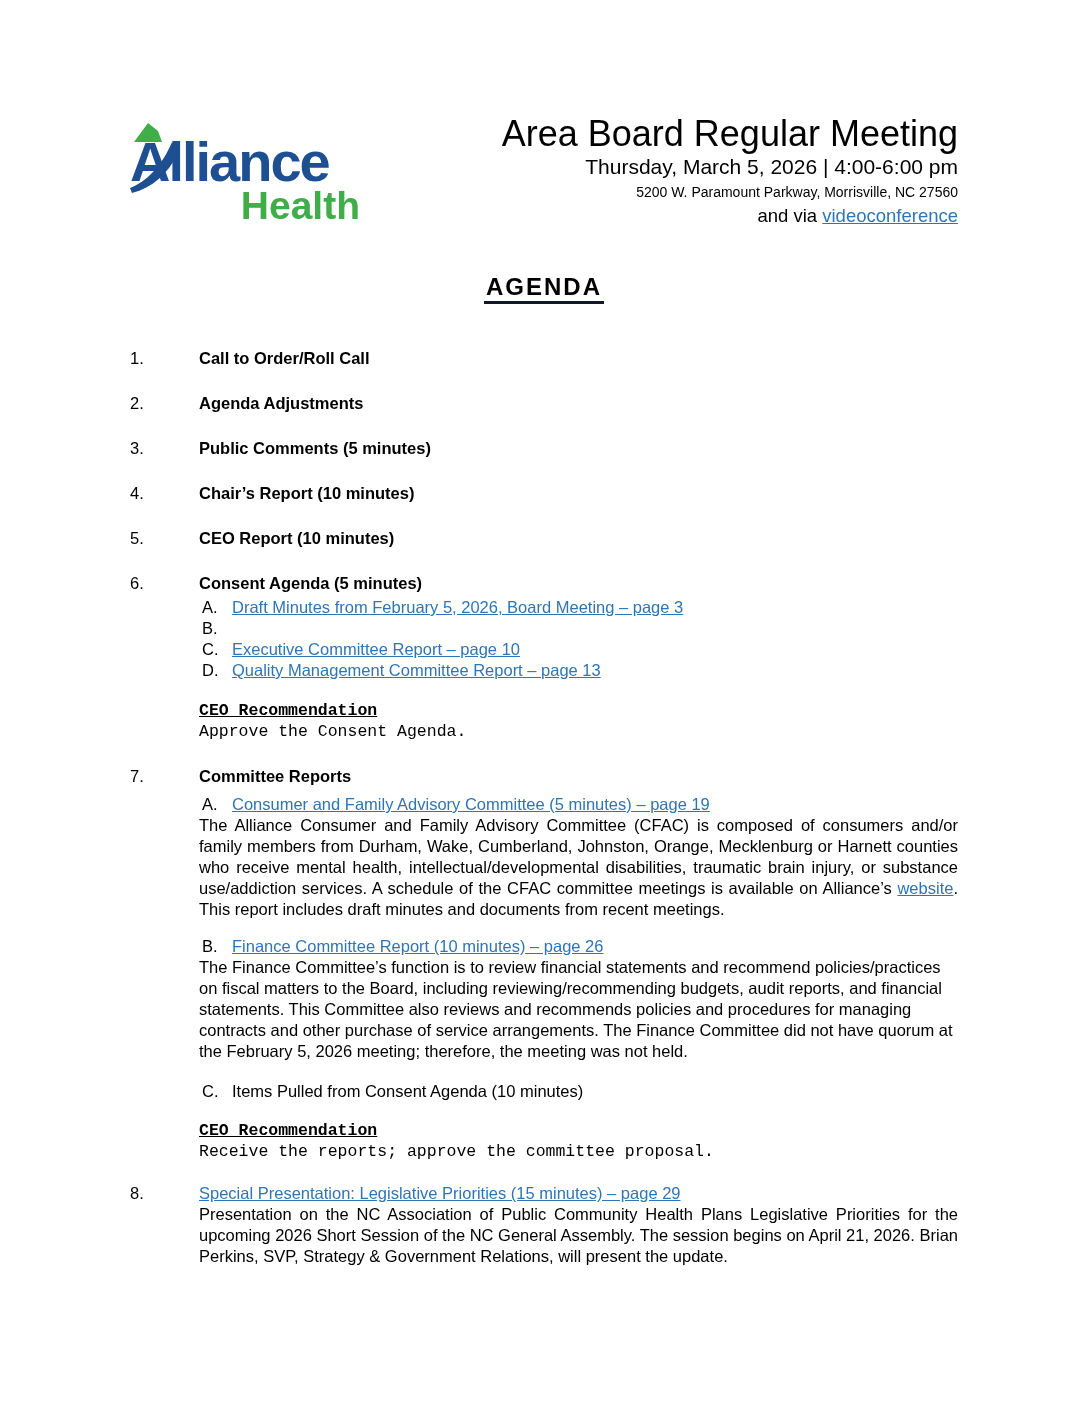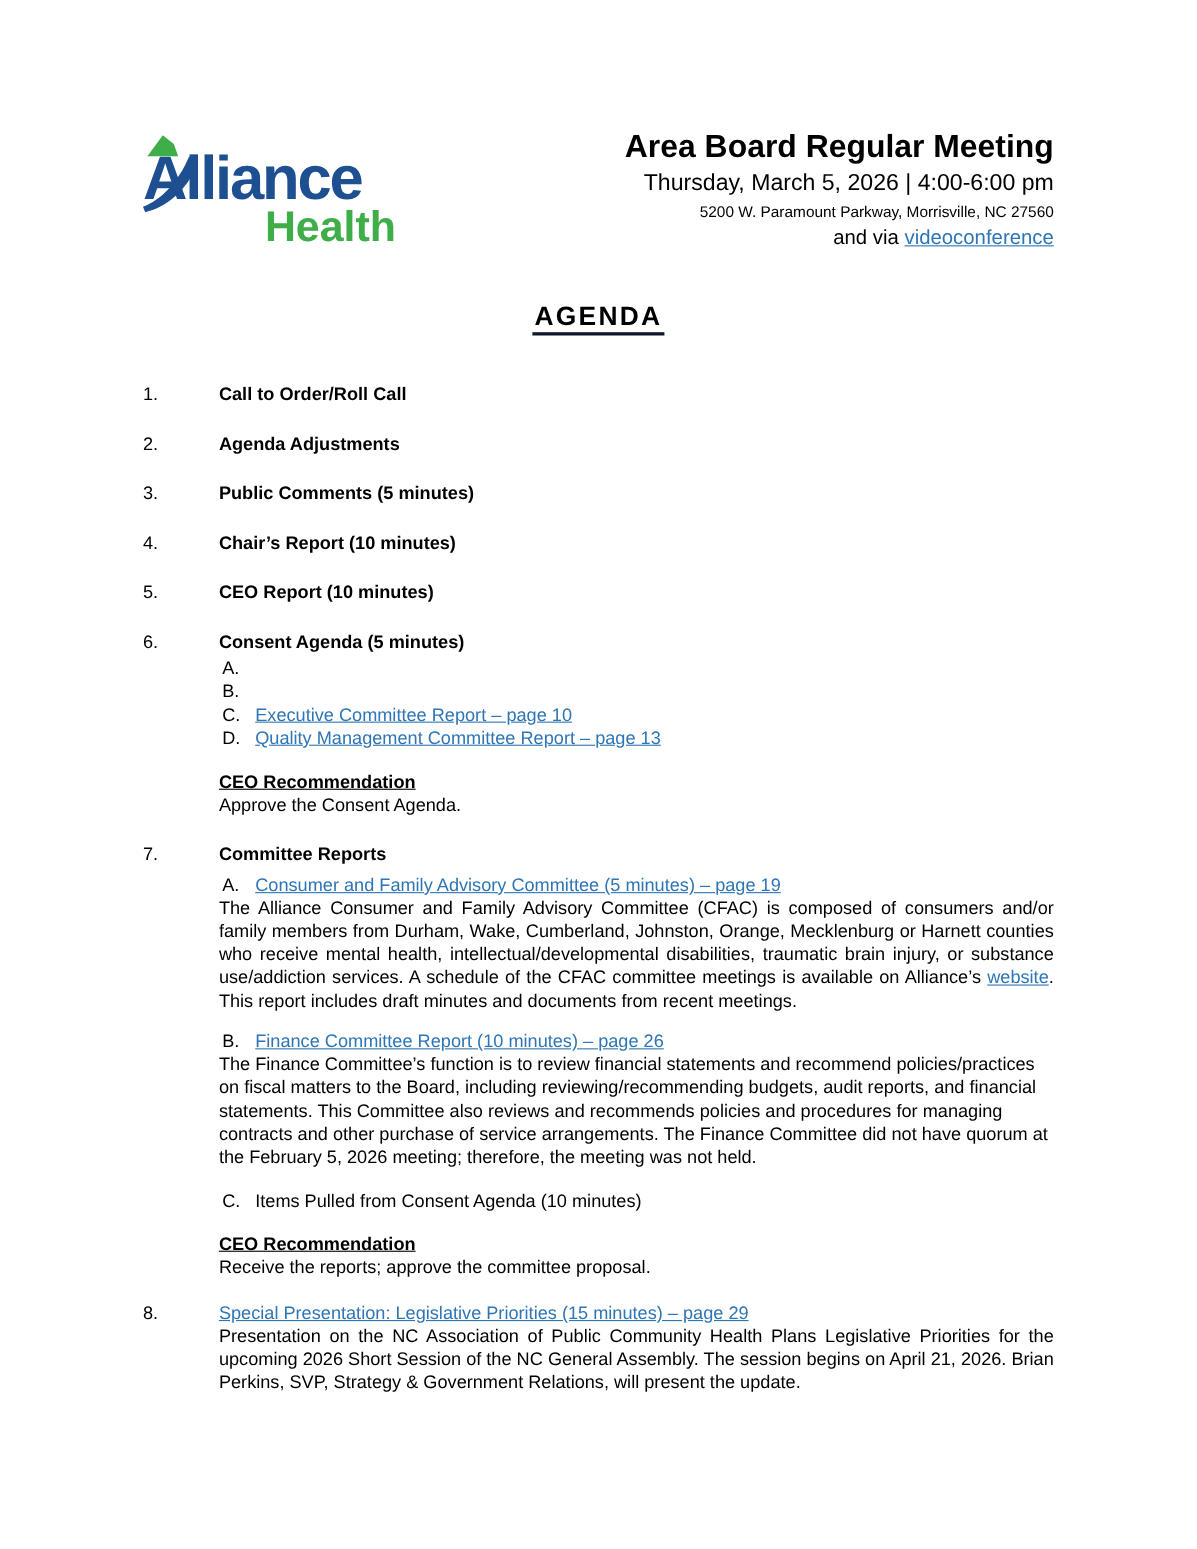--- a/index.html
+++ b/index.html
@@ -17,21 +17,21 @@
     font-size:16.5px;line-height:21px;overflow:hidden;
   }
   .page{padding:118px 130px 0 130px;width:1088px;}
 
   
   .hdr{display:flex;justify-content:space-between;align-items:flex-start;}
   .logo-wrap{width:235px;flex-shrink:0;margin-top:2px;}
   .logo-blue-fill{fill:var(--logo-blue);}
   .logo-green-fill{fill:var(--logo-green);}
   .hdr-right{text-align:right;}
-  .h-title{font-size:29px;font-weight:bold;line-height:32px;text-align:center;}
+  .h-title{font-size:36px;font-weight:normal;line-height:32px;}
   .h-date{font-size:21px;line-height:27px;margin-top:3px;}
   .h-addr{font-size:14px;line-height:24px;margin-left:10px;}
   .h-via{font-size:18.5px;line-height:24px;}
   a.link, .link{color:var(--link-blue);text-decoration:underline;cursor:pointer;}
 
   
   .agenda{margin:44px 0 0 0;text-align:center;font-size:24px;line-height:28px;}
   .agenda-text{font-weight:bold;letter-spacing:2px;border-bottom:3px solid #0f172a;padding:0 2px 1px 2px;}
 
   
@@ -39,21 +39,21 @@
   .row{display:flex;margin-bottom:24px;}
   .num{width:31px;flex-shrink:0;}
   .content{flex:1 1 auto;min-width:0;margin-left:38px;}
   .bold{font-weight:bold;}
 
   .sublist{margin-top:3px;}
   .subrow{display:flex;margin-left:3px;}
   .letter{width:30px;flex-shrink:0;}
   .para{margin:0;}
   .para.justify{text-align:justify;}
-  .ceo{margin-top:19px;}
+  .ceo{margin-top:19px;font-family:Liberation Mono, monospace;}
   .ceo-heading{font-weight:bold;text-decoration:underline;}
 
   .sublist-7a{margin-top:7px;}
   .para-a{margin-bottom:16px;}
   .para-b{margin-bottom:19px;}
   .ceo-7{margin-top:18px;}
   .row-7{margin-bottom:21px;}
 </style>
 </head>
 <body>
@@ -118,20 +118,21 @@
         </div>
     </div>
 
     <div class="row">
       <div class="num">6.</div>
       <div class="content">
         <div class="bold">Consent Agenda (5 minutes)</div>
         <div class="sublist">
           <div class="subrow">
             <span class="letter">A.</span>
+            <a class="link">Draft Minutes from February 5, 2026, Board Meeting – page 3</a>
           </div>
           <div class="subrow">
             <span class="letter">B.</span>
           </div>
           <div class="subrow">
             <span class="letter">C.</span>
             <a class="link">Executive Committee Report – page 10</a>
           </div>
           <div class="subrow">
             <span class="letter">D.</span>

